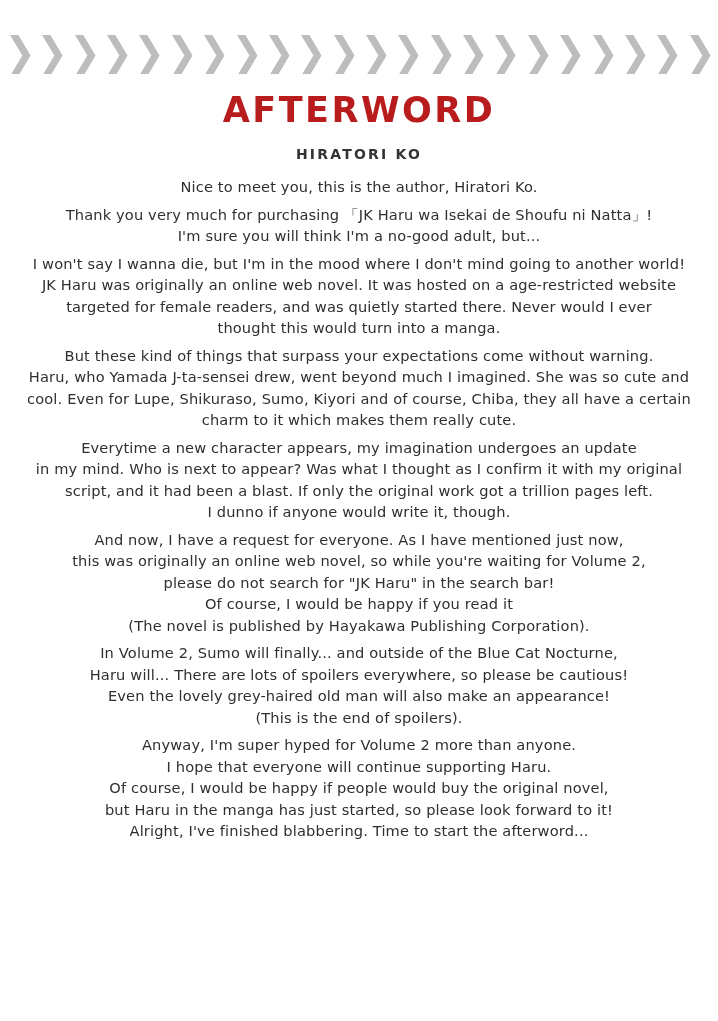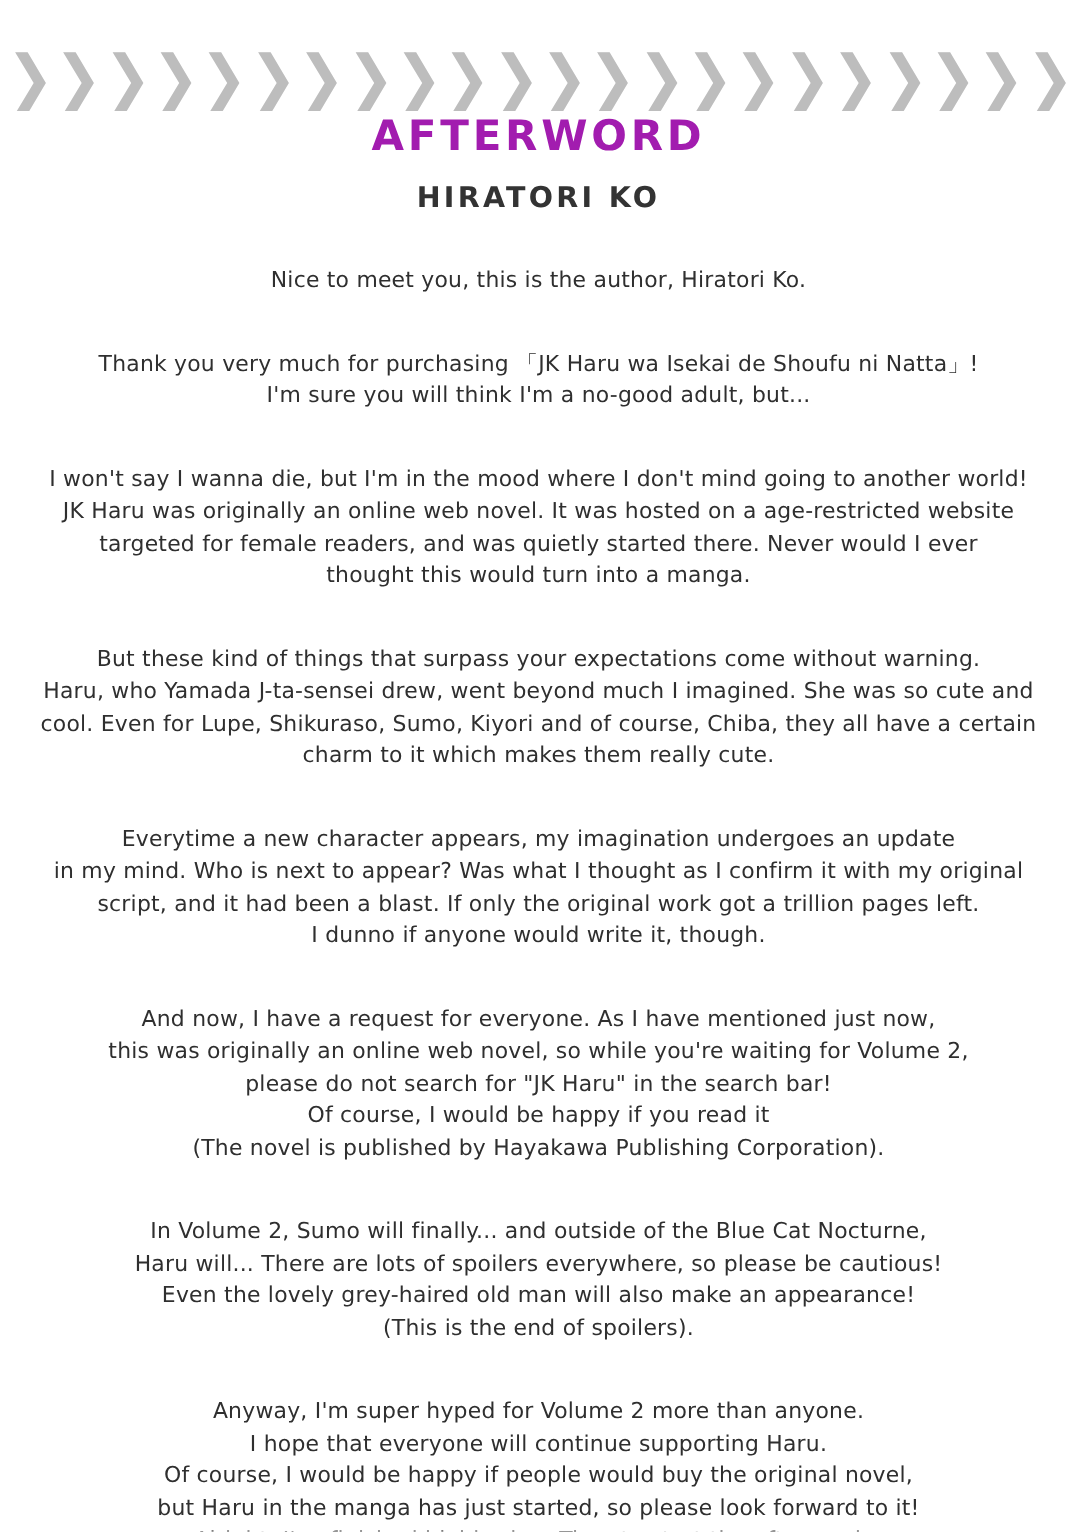--- a/index.html
+++ b/index.html
@@ -49,30 +49,30 @@
 
   .title-block {
     position: absolute;
     top: 74px;
     left: 0;
     width: 718px;
     text-align: center;
   }
   .doc-title {
     font-family: "DejaVu Sans", sans-serif;
-    font-size: 28px;
+    font-size: 35px;
     font-weight: 700;
     letter-spacing: 2.5px;
-    color: #a21caf;
-    margin: 0;
+    color: #b91c1c;
+    margin: 16px;
     padding: 0;
   }
   .doc-author {
     font-family: "DejaVu Sans", sans-serif;
-    font-size: 19px;
+    font-size: 14px;
     font-weight: 600;
     letter-spacing: 2.2px;
     color: #333333;
     margin-top: 14px;
   }
 
   .body-text {
     position: absolute;
     top: 176px;
     left: 0;
@@ -82,21 +82,21 @@
     line-height: 21.5px;
     color: #2f2f2f;
     letter-spacing: 0.15px;
   }
   .para {
     margin: 0 auto;
     padding: 0 18px;
     white-space: pre-line;
   }
   .para + .para {
-    margin-top: 34px;
+    margin-top: 6px;
     text-align: center;
   }
 </style>
 </head>
 <body>
 
 <div class="page">
 
   <div class="chevron-band" id="chevron-band">
       <span class="chev" style="color: rgb(189, 189, 189);">❯</span>

